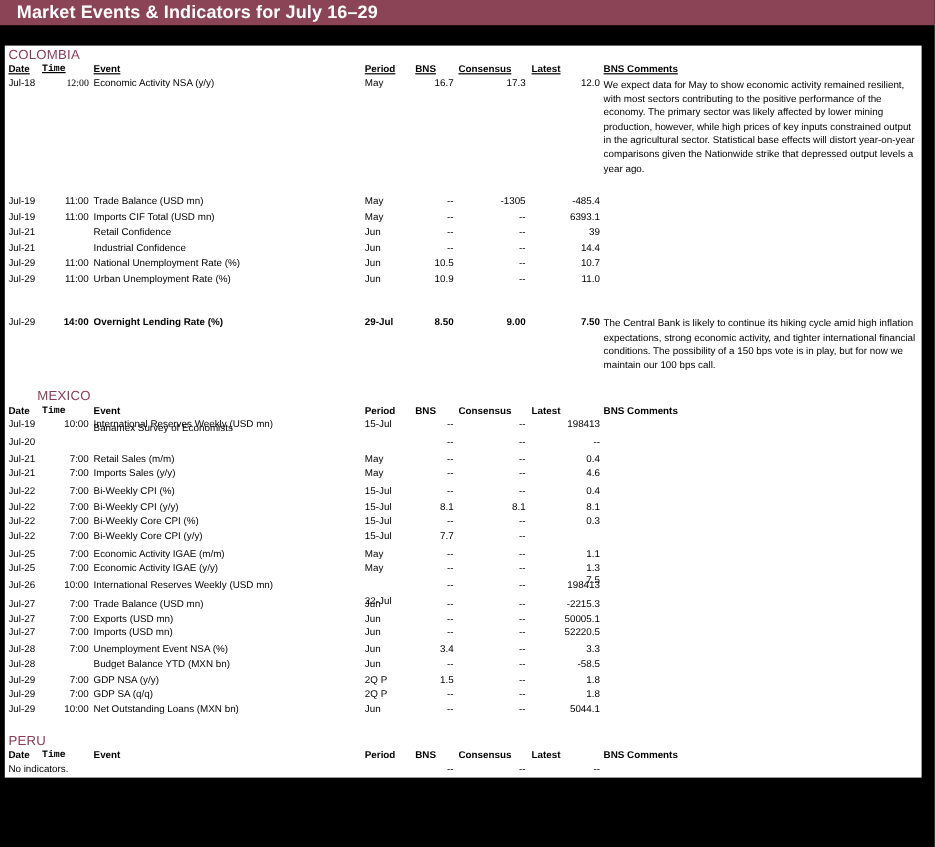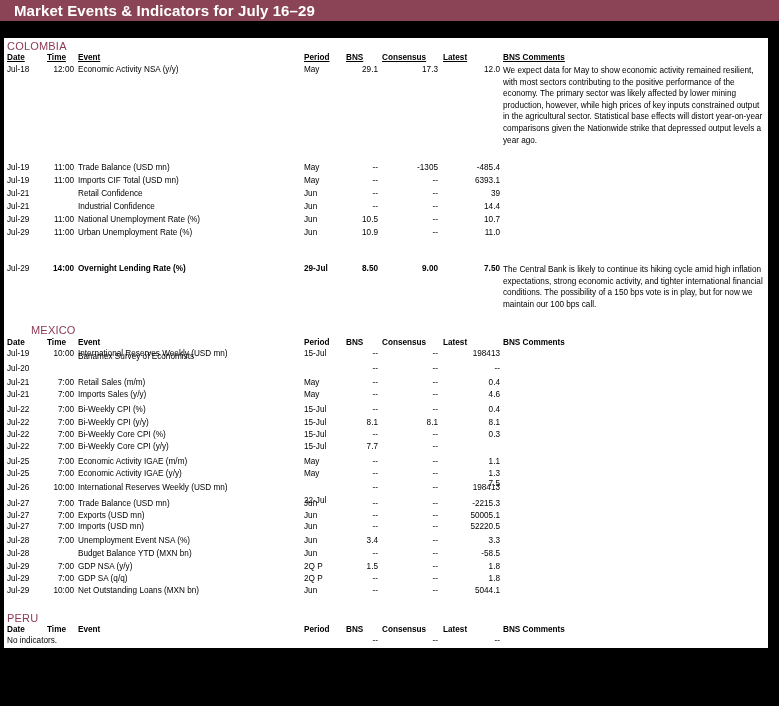--- a/index.html
+++ b/index.html
@@ -18,21 +18,21 @@
   .c-time { left:40px; width:30px; text-align:right; }
   .c-event { left:74px; }
   .c-period { left:300px; }
   .c-bns { left:330px; width:44px; text-align:right; }
   .c-cons { left:390px; width:44px; text-align:right; }
   .c-latest { left:450px; width:46px; text-align:right; }
   .h-bns { left:342px; }
   .h-cons { left:378px; }
   .h-latest { left:439px; }
   .h-comments { left:499px; }
-  .h-time { left:43px; }
+  .h-time { left:31px;font-family:Liberation Mono, monospace; }
 </style>
 </head>
 <body>
 
 <div class="titlebar">
   <span>Market Events &amp; Indicators for July 16–29</span>
 </div>
 
 <div class="panel" id="panel">
 
@@ -43,24 +43,24 @@
     <div class="t hdr u c-event" style="top:15px;">Event</div>
     <div class="t hdr u c-period" style="top:15px;">Period</div>
     <div class="t hdr u h-bns" style="top:15px;">BNS</div>
     <div class="t hdr u h-cons" style="top:15px;">Consensus</div>
     <div class="t hdr u h-latest" style="top:15px;">Latest</div>
     <div class="t hdr u h-comments" style="top:15px;">BNS Comments</div>
   </div>
   <div id="colombia-rows">
       <div>
         <div class="t c-date" style="top: 27px;">Jul-18</div>
-        <div class="t c-time" style="top: 27px;">12:00</div>
+        <div class="t c-time" style="top: 27px; font-family: Liberation Serif, serif;">12:00</div>
         <div class="t c-event" style="top: 27px;">Economic Activity NSA (y/y)</div>
         <div class="t c-period" style="top: 27px;">May</div>
-        <div class="t c-bns" style="top: 27px;">29.1</div>
+        <div class="t c-bns" style="top: 27px;">16.7</div>
         <div class="t c-cons" style="top: 27px;">17.3</div>
         <div class="t c-latest" style="top: 27px;">12.0</div>
       </div>
       <div>
         <div class="t c-date" style="top: 125px;">Jul-19</div>
         <div class="t c-time" style="top: 125px;">11:00</div>
         <div class="t c-event" style="top: 125px;">Trade Balance (USD mn)</div>
         <div class="t c-period" style="top: 125px;">May</div>
         <div class="t c-bns" style="top: 125px;">--</div>
         <div class="t c-cons" style="top: 125px;">-1305</div>

